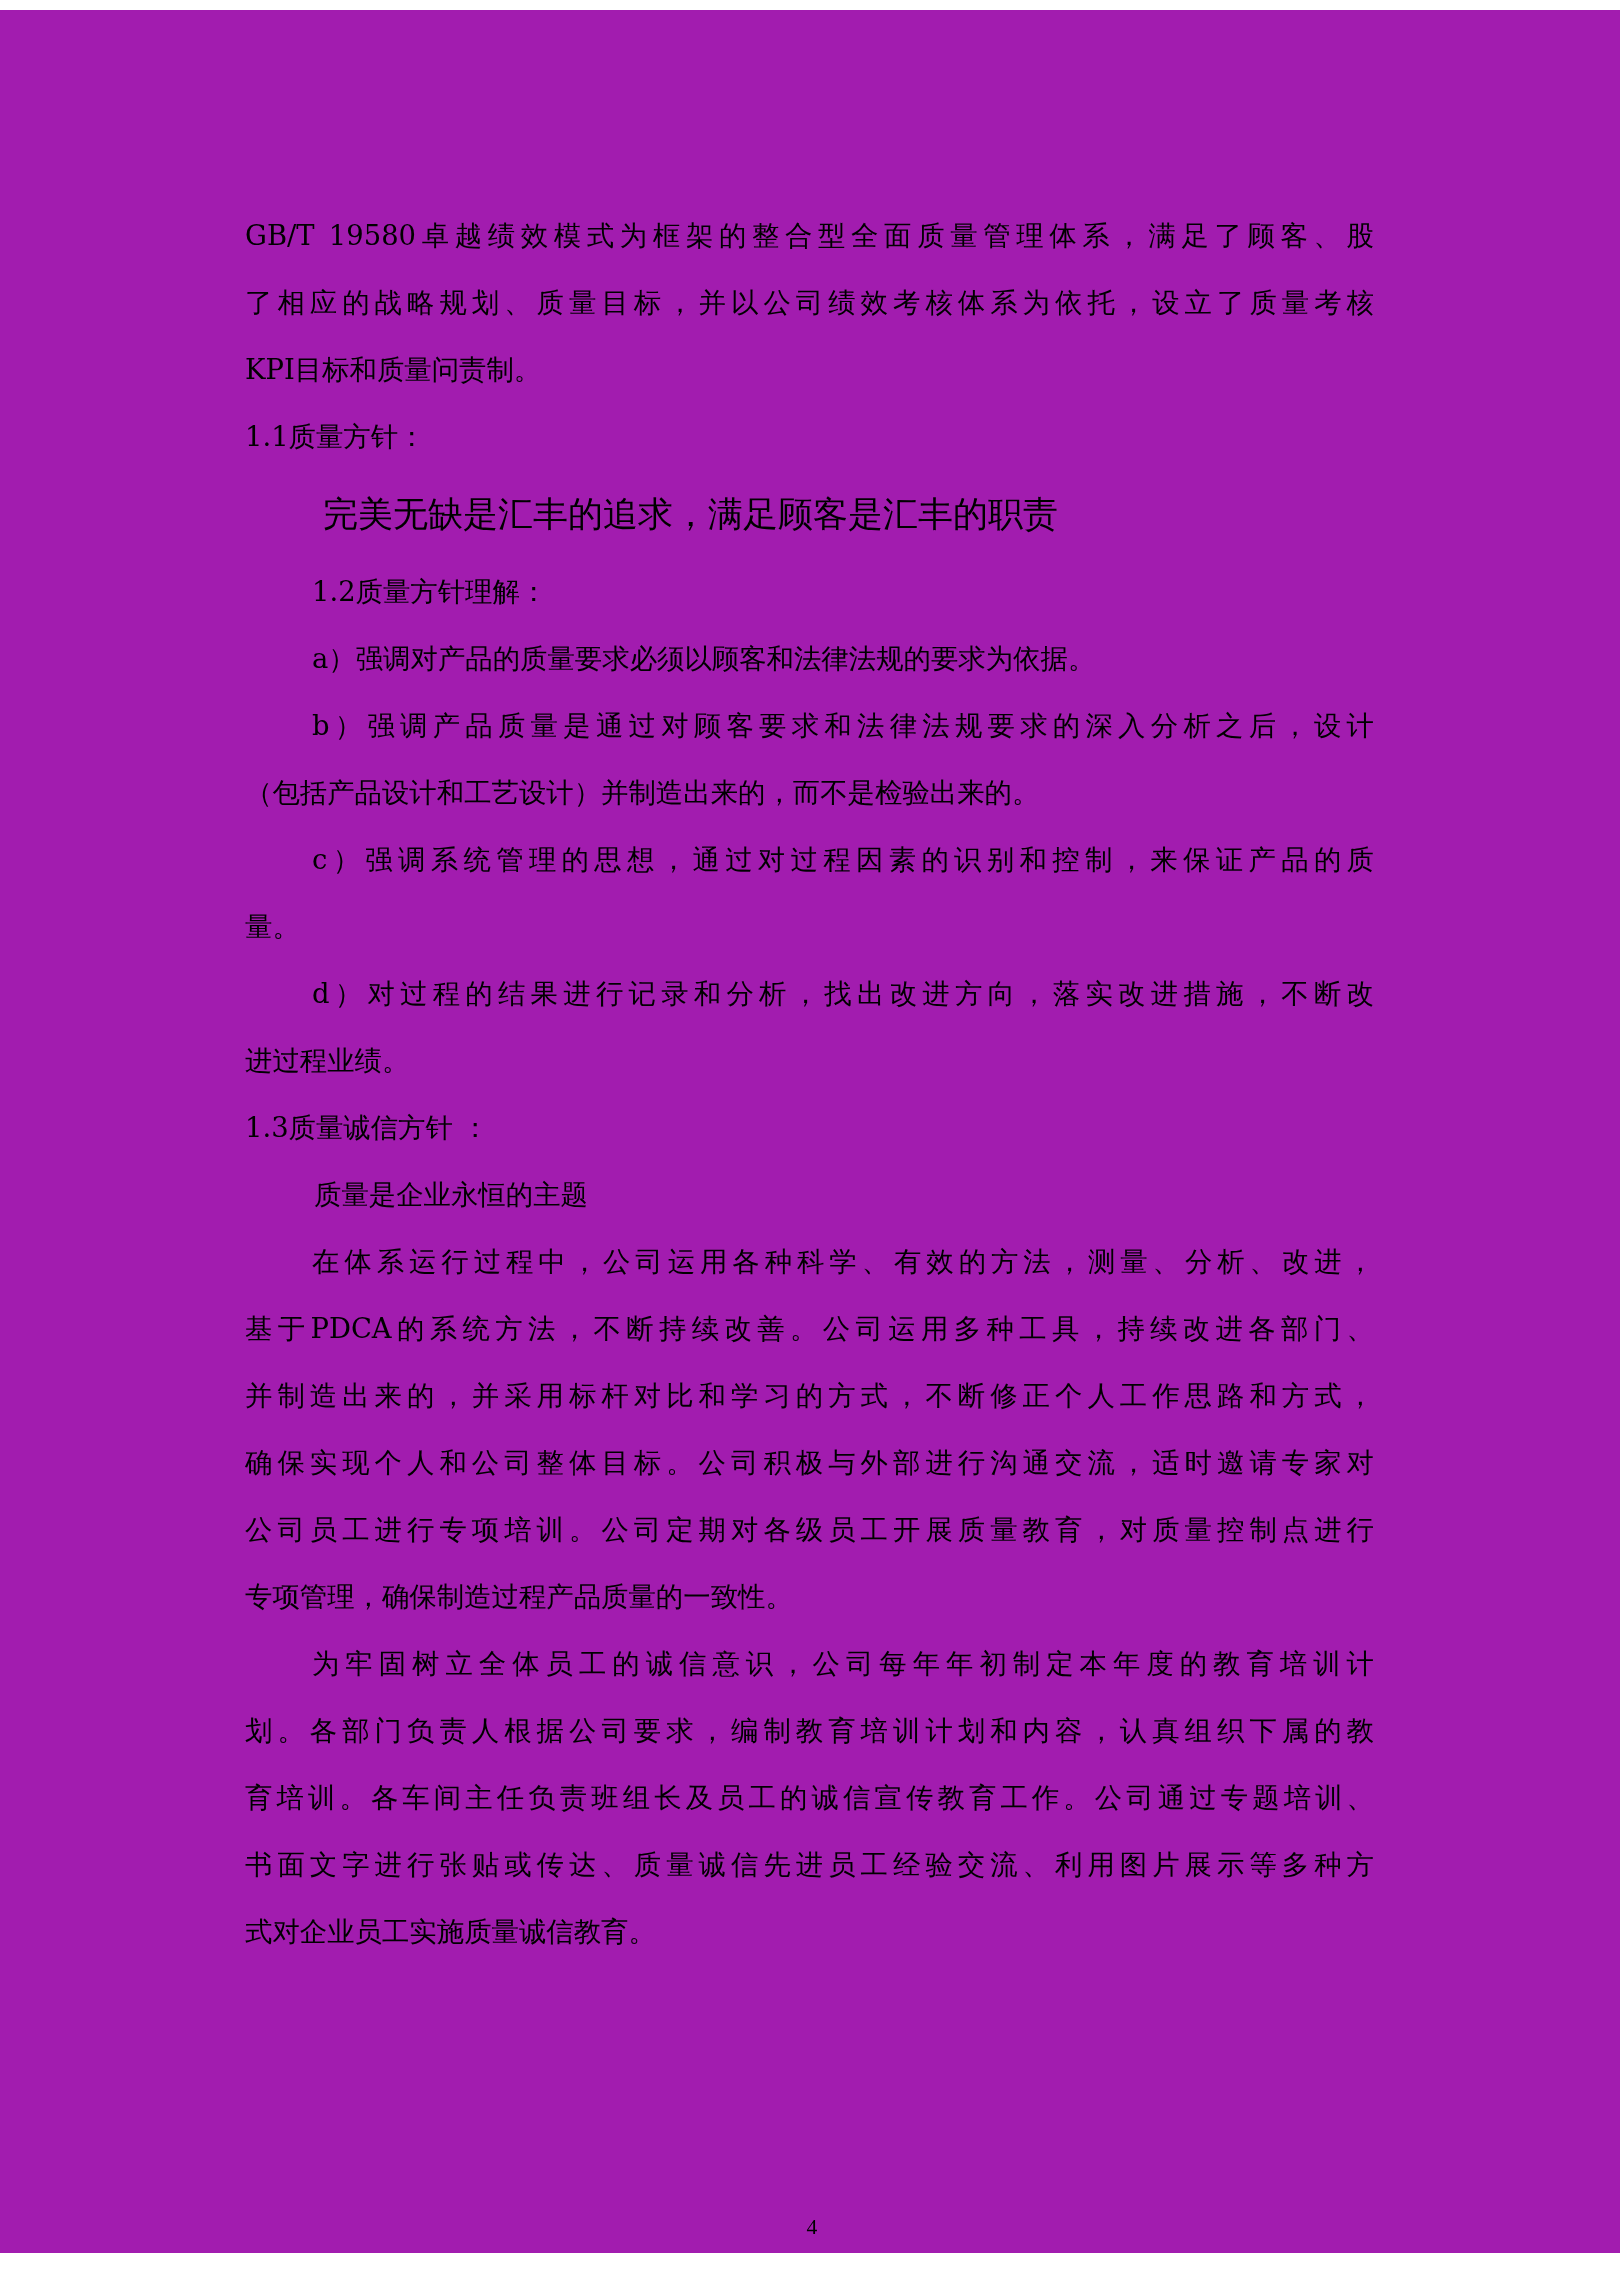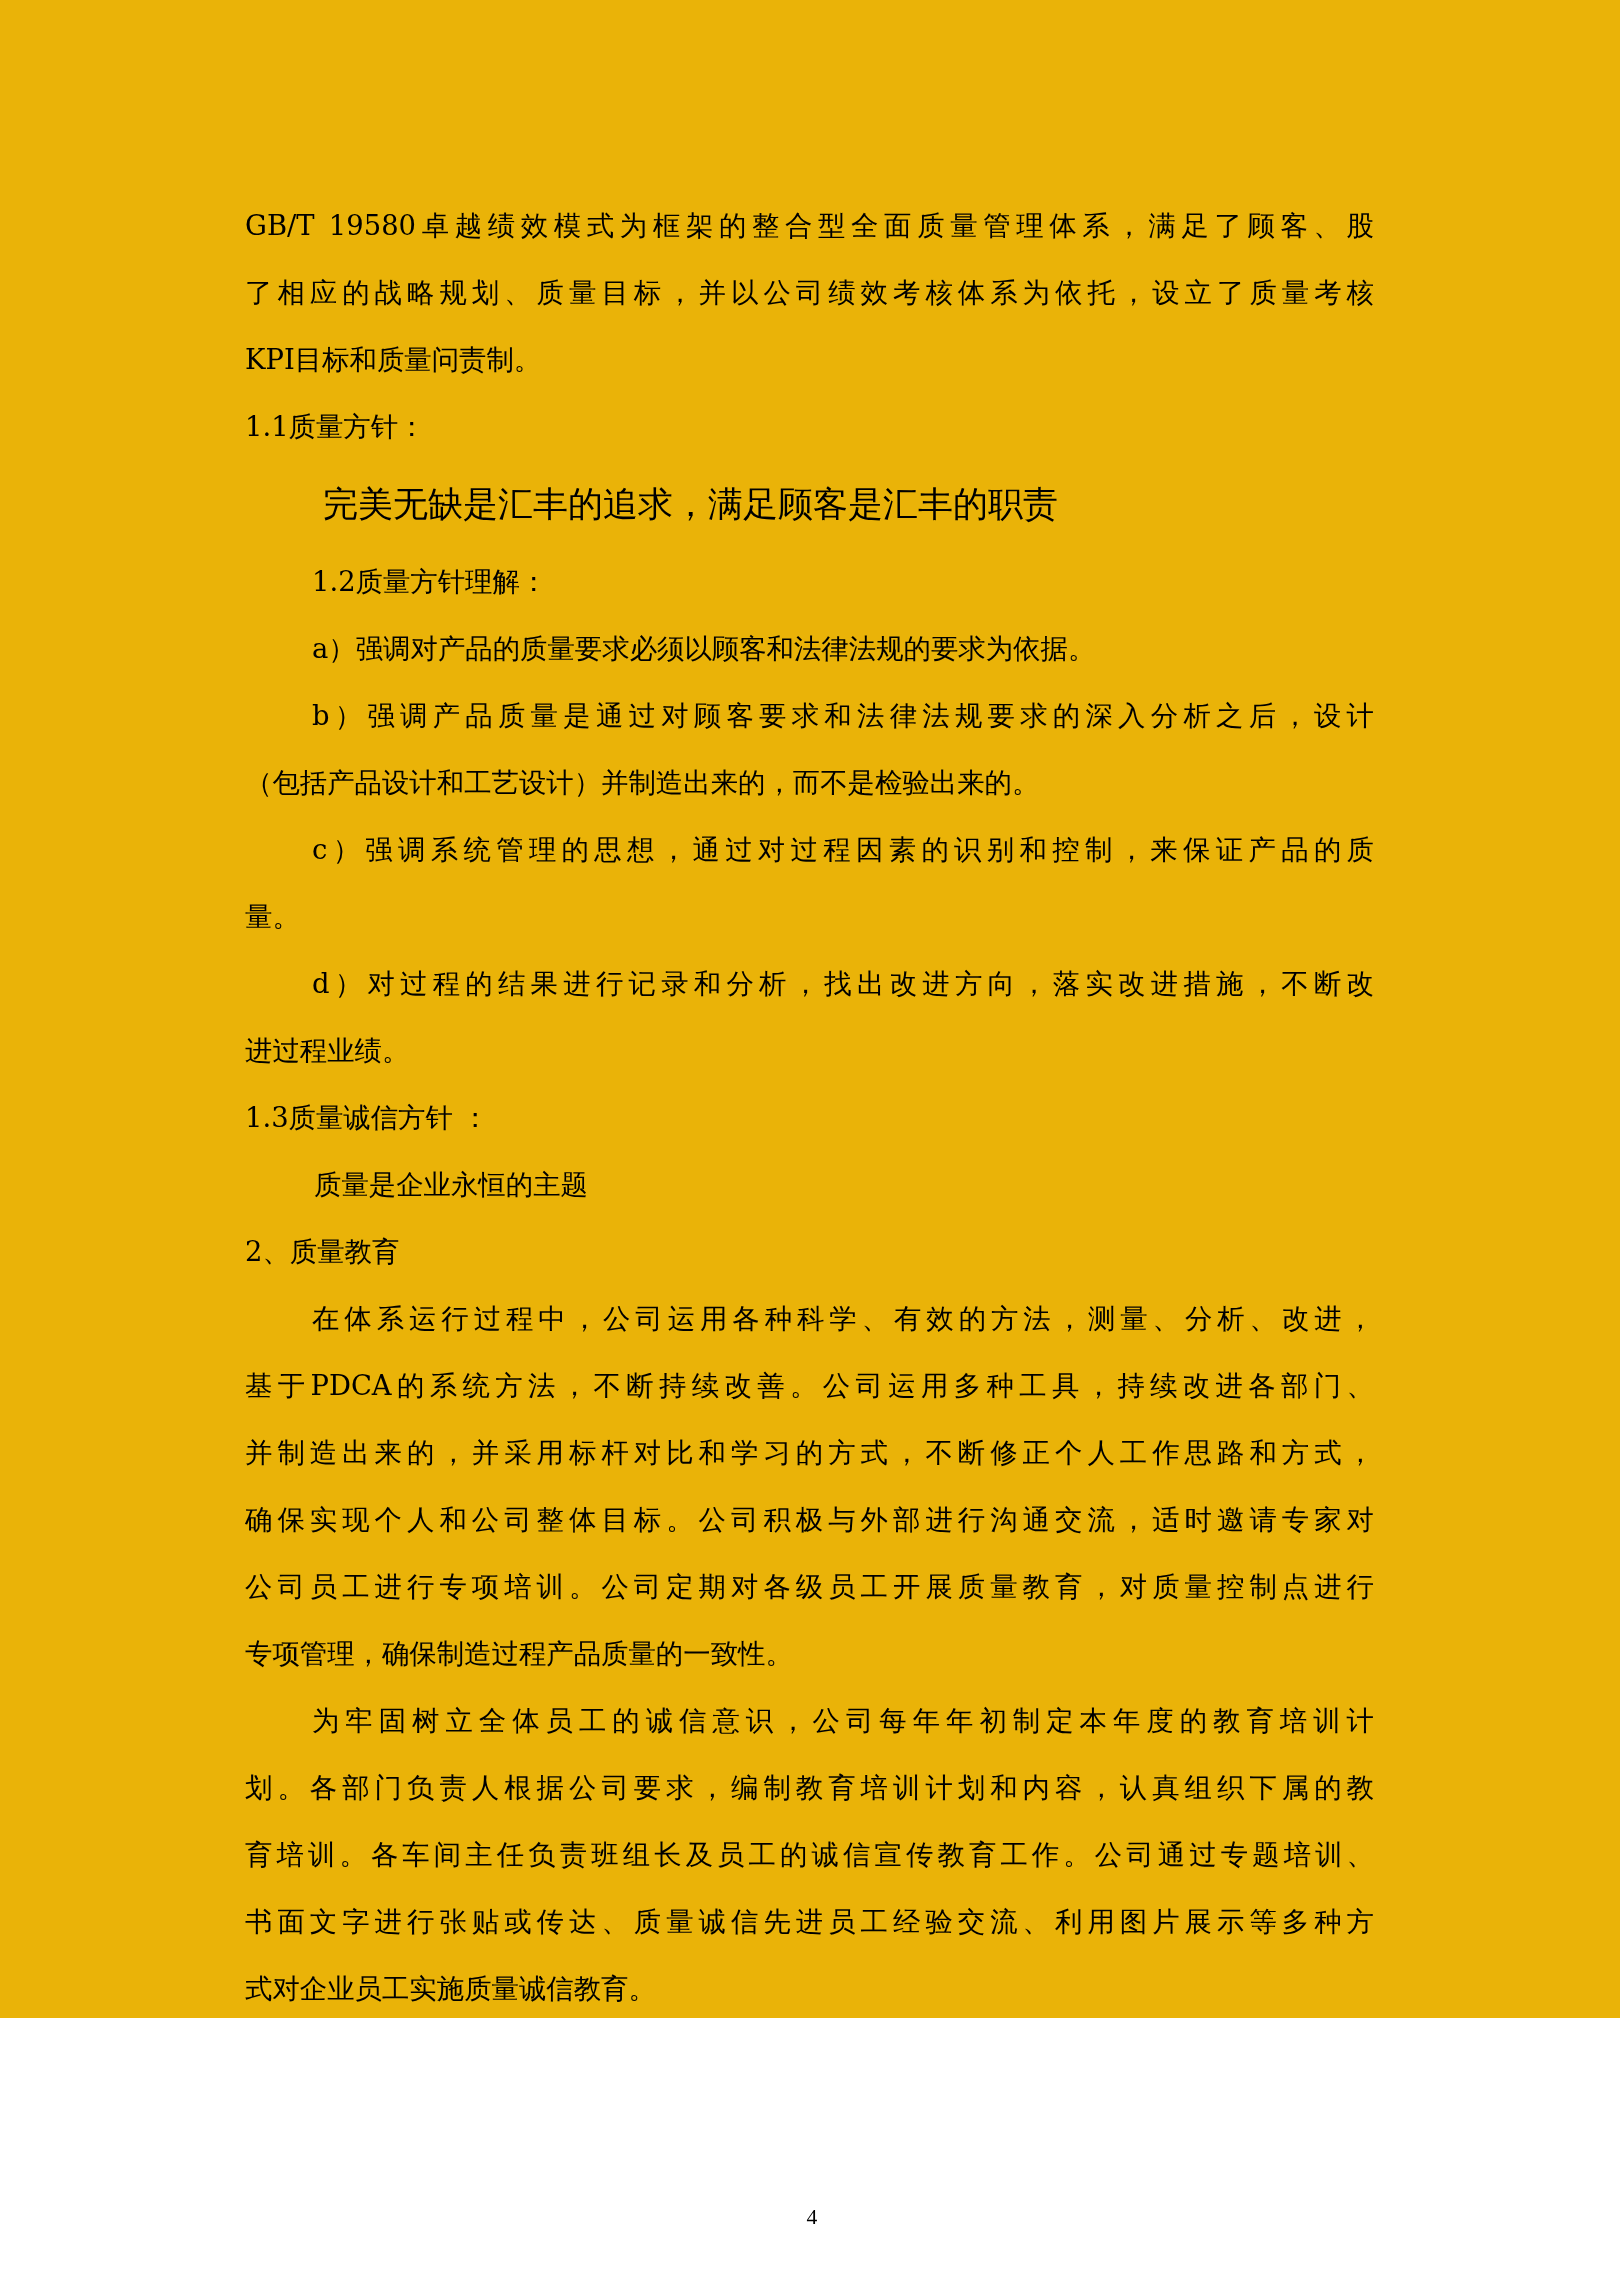--- a/index.html
+++ b/index.html
@@ -1,18 +1,18 @@
 <!DOCTYPE html>
 <html><head>
 <meta charset="utf-8">
 <style>
   html, body { margin: 0; padding: 0; background: #ffffff; }
   body { width: 1620px; height: 2292px; position: relative; overflow: hidden;
          font-family: "DejaVu Serif", "Liberation Serif", serif; color: #000000; }
-  .page { position: absolute; left: 0; top: 0; width: 1620px; height: 2018px; background: #eab308; }
+  .page { position: absolute; left: 0; top: 10px; width: 1620px; height: 2243px; background: #a21caf; }
   .body-text { position: absolute; left: 245px; top: 192px; width: 1129px; }
   .line { display: block; height: 67px; line-height: 67px; font-size: 27.4px; white-space: nowrap; overflow: visible; }
   .line.full { text-align: justify; text-align-last: justify; }
   .line.indent { padding-left: 67px; }
   .line.indent-sm { padding-left: 69px; }
   .line.slogan { height: 88px; line-height: 88px; font-size: 35px; padding-left: 78px; padding-top: 0px; }
   .para { display: block; }
   .page-number { position: absolute; left: 802px; top: 2205px; width: 19.6px; text-align: center;
                  font-family: "Liberation Serif", "DejaVu Serif", serif; font-size: 21.6px; color: #000; }
 </style>
@@ -45,21 +45,20 @@
       <span class="line">量。</span>
     </div>
     <div class="para">
       <span class="line indent full">d）对过程的结果进行记录和分析，找出改进方向，落实改进措施，不断改</span>
       <span class="line">进过程业绩。</span>
     </div>
 
     <span class="line">1.3质量诚信方针 ：</span>
     <span class="line indent-sm">质量是企业永恒的主题</span>
 
-    <span class="line">2、质量教育</span>
 
     <div class="para">
       <span class="line indent full">在体系运行过程中，公司运用各种科学、有效的方法，测量、分析、改进，</span>
       <span class="line full">基于PDCA的系统方法，不断持续改善。公司运用多种工具，持续改进各部门、</span>
       <span class="line full">并制造出来的，并采用标杆对比和学习的方式，不断修正个人工作思路和方式，</span>
       <span class="line full">确保实现个人和公司整体目标。公司积极与外部进行沟通交流，适时邀请专家对</span>
       <span class="line full">公司员工进行专项培训。公司定期对各级员工开展质量教育，对质量控制点进行</span>
       <span class="line">专项管理，确保制造过程产品质量的一致性。</span>
     </div>
 

